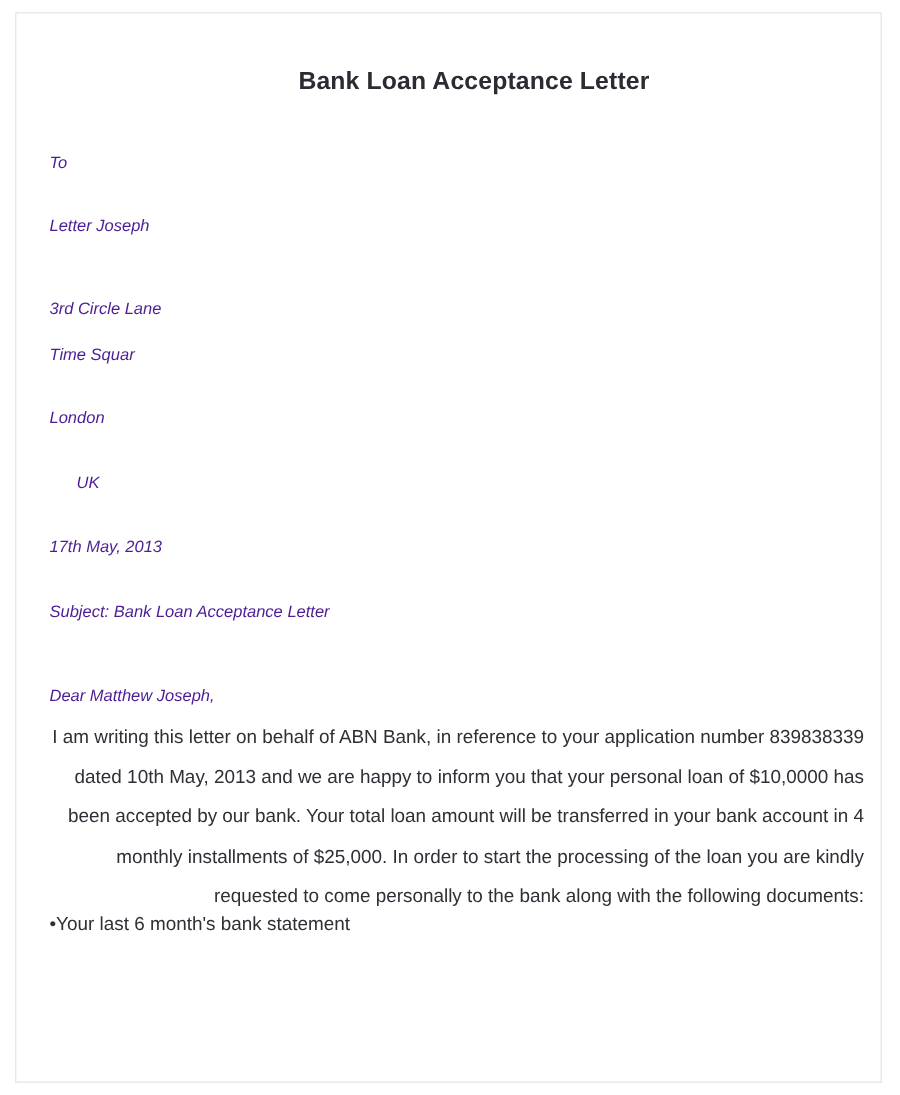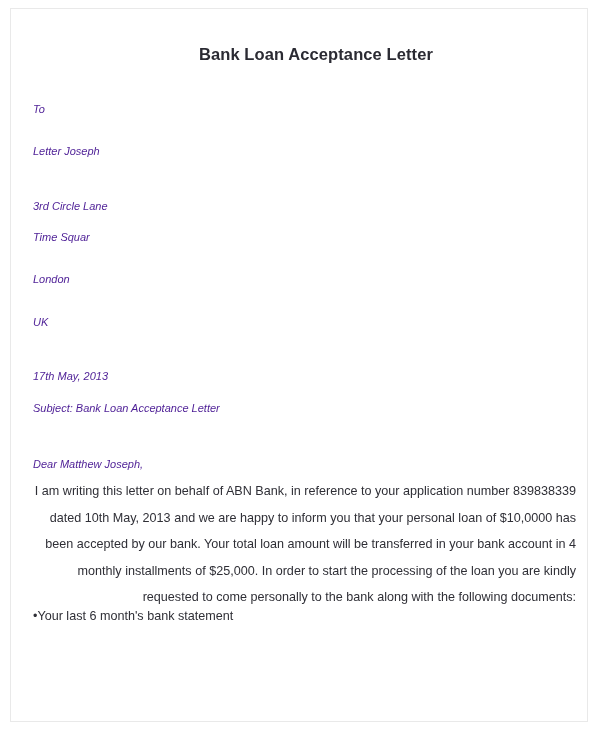--- a/index.html
+++ b/index.html
@@ -61,22 +61,22 @@
     color: #4c1d95;
     white-space: nowrap;
     font-style: italic;
   }
 
   .line-to        { top: 92px; }
   .line-addr-0    { top: 134px; }
   .line-addr-1    { top: 177px; margin-top: 12px; }
   .line-addr-2    { top: 220px; }
   .line-addr-3    { top: 262px; }
-  .line-addr-4    { top: 305px; }
-  .line-date      { top: 359px; }
+  .line-addr-4    { top: 305px; margin-left: 18px; }
+  .line-date      { top: 348px; }
   .line-subject   { top: 391px; text-align: right; }
   .line-salutation{ top: 447px; }
 
   
   .body-paragraph {
     position: absolute;
     left: 22px;
     top: 469px;
     width: 543px;
     font-size: 12.6px;

